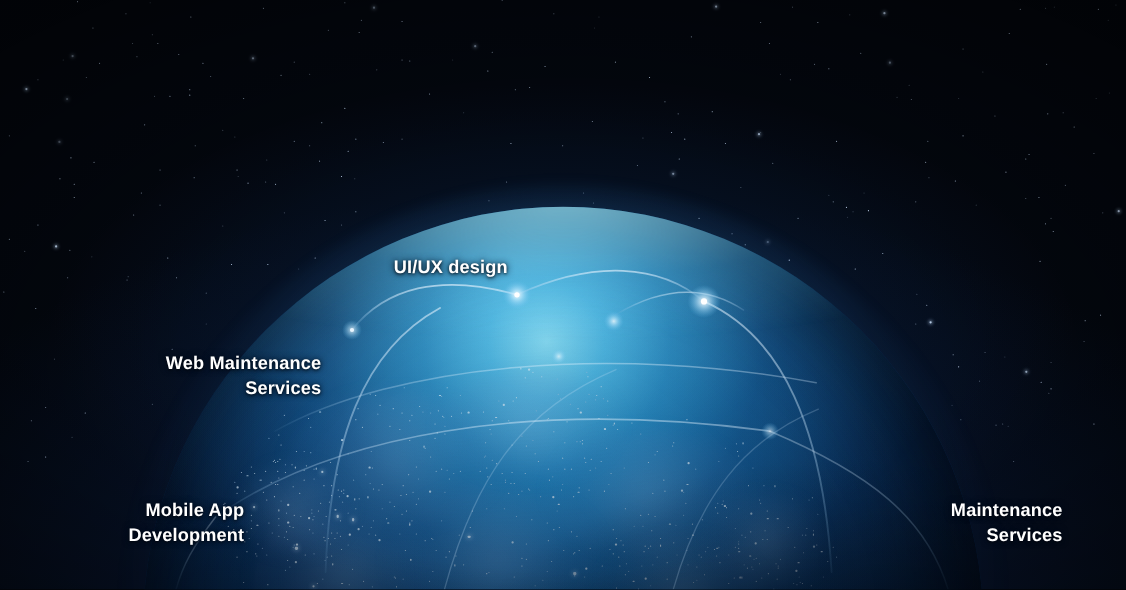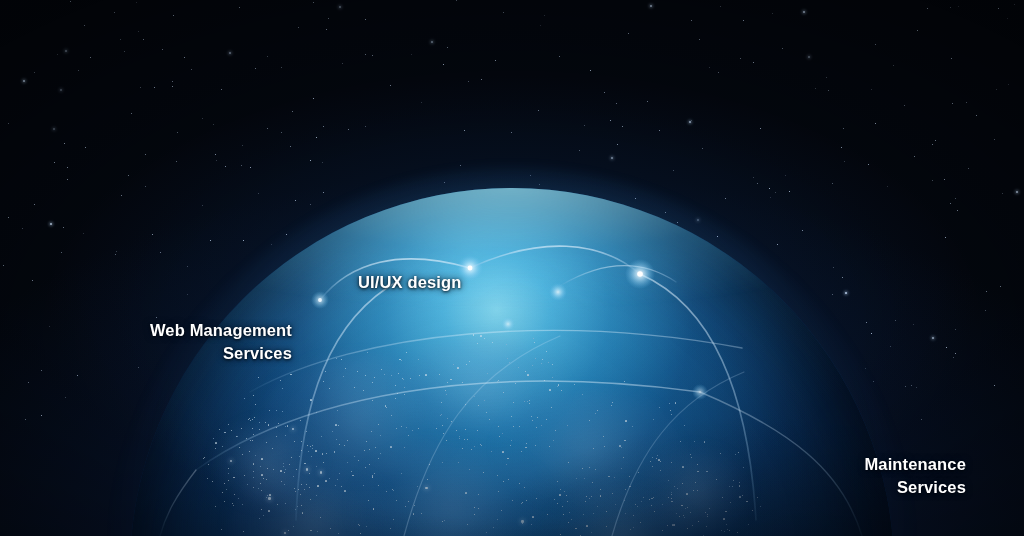--- a/index.html
+++ b/index.html
@@ -164,21 +164,21 @@
     font-size: 16.5px;
     font-weight: bold;
     line-height: 1.42;
     letter-spacing: 0.15px;
     text-shadow: 0 0 7px rgba(4,14,32,0.95), 0 1px 3px rgba(0,0,0,0.85);
     white-space: pre-line;
   }
   .svc.ta-r { text-align: right; }
   .svc.ta-l { text-align: left; }
 
-  #svc-uiux   { left: 358px; top: 232px; text-align: right; margin-top: 39px; }
+  #svc-uiux   { left: 358px; top: 232px; text-align: right; }
   #svc-qa     { left: 595px; top: 232px; text-align: left; }
   #svc-web    { left: 56px;  top: 319px; width: 236px; }
   #svc-cloud  { left: 718px; top: 319px; width: 216px; }
   #svc-mobile { left: 20px;  top: 453px; width: 202px; }
   #svc-maint  { left: 780px; top: 453px; width: 186px; }
 </style>
 </head>
 <body>
 
 <div id="stage">
@@ -1073,18 +1073,20 @@
       <circle cx="320" cy="300" r="1.9" fill="#eaf6ff"></circle>
       <circle cx="700" cy="392" r="8" fill="url(#nodeg)" opacity="0.6"></circle>
       <circle cx="508" cy="324" r="7" fill="url(#nodeg)" opacity="0.65"></circle>
     </g>
   </svg>
 
   <div class="space-vignette"></div>
 
 
   <div class="svc ta-l" id="svc-uiux">UI/UX design</div>
-  <div class="svc ta-r" id="svc-web">Web Management
+  <div class="svc ta-r" id="svc-web">Web Maintenance
 Services</div>
+  <div class="svc ta-r" id="svc-mobile">Mobile App
+Development</div>
   <div class="svc ta-r" id="svc-maint">Maintenance
 Services</div>
 
 </div>
 
 </body></html>

